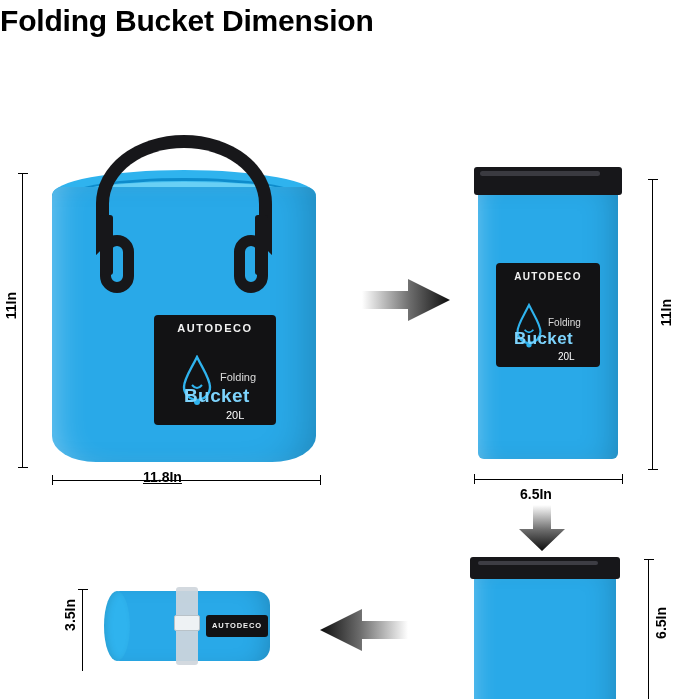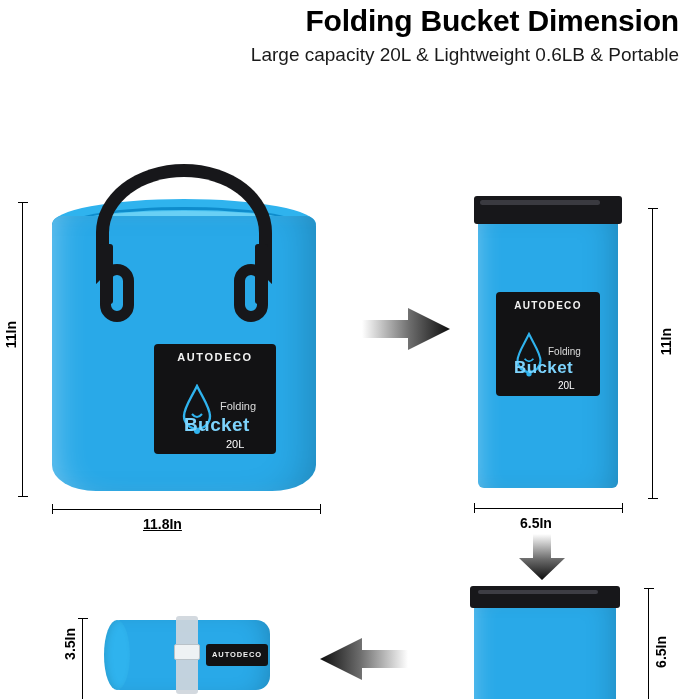--- a/index.html
+++ b/index.html
@@ -12,21 +12,21 @@
     height: 699px;
     font-family: "Liberation Sans", sans-serif;
     color: #111111;
     overflow: hidden;
     position: relative;
   }
 
   
   .header {
     width: 100%;
-    text-align: right;
+    text-align: left;
     padding-top: 4px;
     box-sizing: border-box;
   }
   .title {
     font-size: 30px;
     font-weight: bold;
     letter-spacing: -0.2px;
     line-height: 1.1;
     margin: 0;
     color: #000000;
@@ -382,21 +382,20 @@
   
   .arrow {
     position: absolute;
   }
 </style>
 </head>
 <body>
 
 <div class="header">
   <h1 class="title">Folding Bucket Dimension</h1>
-  <p class="subtitle">Large capacity 20L &amp; Lightweight 0.6LB &amp; Portable</p>
 </div>
 
 <div class="stage">
 
   <div class="bucket-open">
     <div class="bucket-rim"></div>
     <div class="bucket-rim-inner"></div>
     <div class="bucket-inner-shadow"></div>
     <div class="bucket-body"></div>
 
@@ -425,21 +424,21 @@
     <div class="tick-h" style="left:18px; top:430px; width:10px;"></div>
     <div class="dim-label vert" style="left:3px; top:255px;">
       <span class="vert-text">11In</span>
     </div>
   </div>
 
   <div>
     <div class="hline" style="left:52px; top:443px; width:268px;"></div>
     <div class="tick-v" style="left:52px; top:438px; height:10px;"></div>
     <div class="tick-v" style="left:320px; top:438px; height:10px;"></div>
-    <div class="dim-label" style="left:143px; top:450px;text-decoration:underline;">11.8In</div>
+    <div class="dim-label" style="left:143px; top:432px;text-decoration:underline;">11.8In</div>
   </div>
 
   <svg class="arrow" style="left:360px; top:238px;" width="92" height="50" viewBox="0 0 92 50">
     <defs>
       <linearGradient id="agR" x1="0" y1="0" x2="1" y2="0">
         <stop offset="0%" stop-color="#ffffff"></stop>
         <stop offset="55%" stop-color="#6b6b6b"></stop>
         <stop offset="100%" stop-color="#0d0d0d"></stop>
       </linearGradient>
     </defs>

